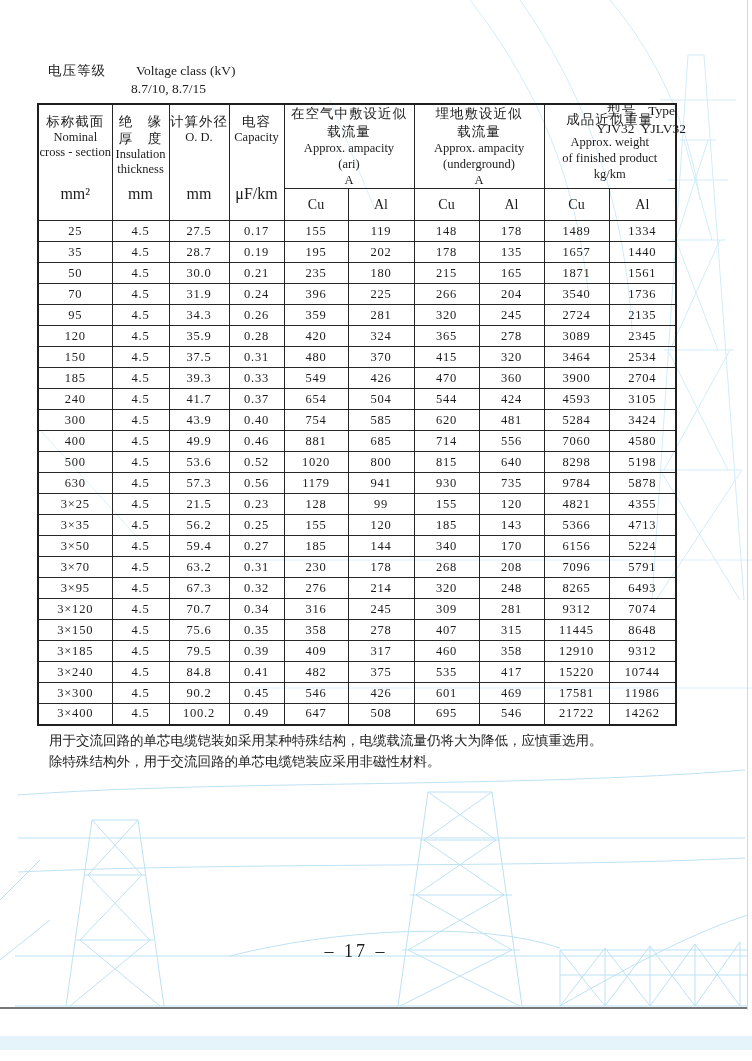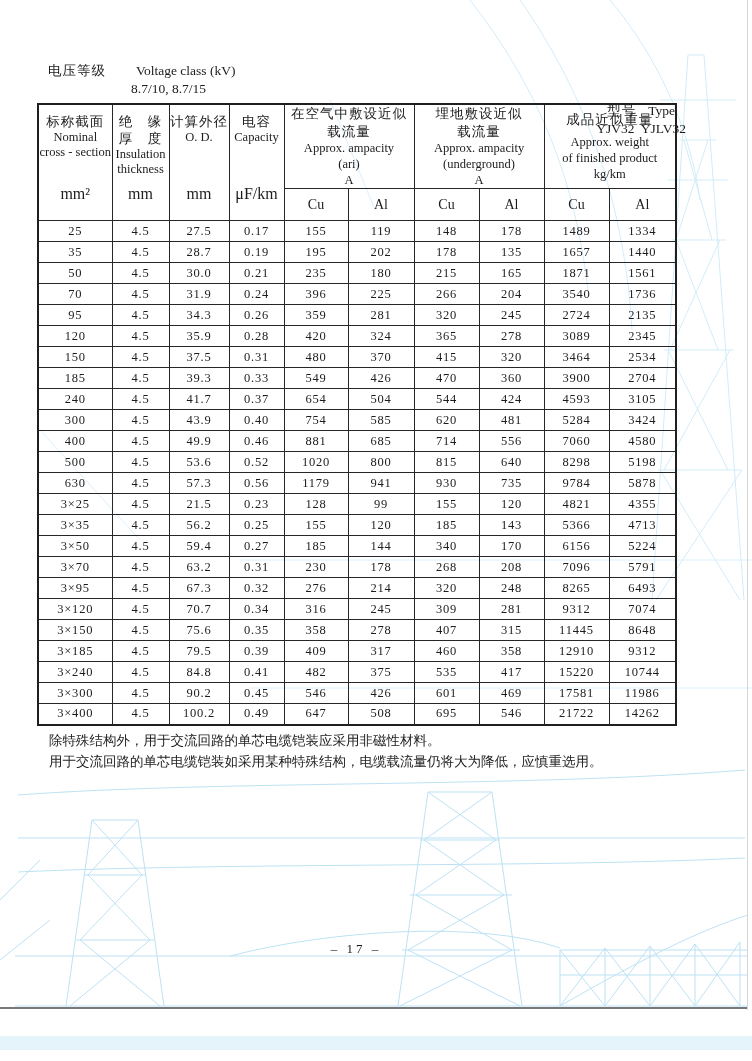--- a/index.html
+++ b/index.html
@@ -54,21 +54,21 @@
   .unit-line { font-size: 16px; }
   .th-sub { height: 32px; font-size: 14px; margin-top: 29px; }
   tbody td { height: 21px; font-size: 12.5px; letter-spacing: .8px; }
 
   .notes {
     position: absolute; top: 730px; left: 49px; right: 40px; z-index: 1;
     font-size: 13.5px; line-height: 21px; color: #222;
   }
   .page-number {
     position: absolute; top: 941px; left: 0; width: 712px; z-index: 1;
-    text-align: center; font-size: 13px; letter-spacing: 3px;
+    text-align: center; font-size: 18px; letter-spacing: 3px;
   }
 </style>
 </head>
 <body>
 
 <svg class="watermark" width="752" height="1061" viewBox="0 0 752 1061" aria-hidden="true">
   <g stroke="#cdeaf8" stroke-width="1" fill="none" opacity="0.9">
     <path d="M470 0 C540 90 575 180 588 290"></path>
     <path d="M520 0 C590 100 625 210 632 330"></path>
     <path d="M610 0 C660 60 690 130 700 200"></path>
@@ -498,20 +498,20 @@
         <td>508</td>
         <td>695</td>
         <td>546</td>
         <td>21722</td>
         <td>14262</td>
       </tr>
     </tbody>
 </table>
 
 <div class="notes">
+  <div>用于交流回路的单芯电缆铠装如采用某种特殊结构，电缆载流量仍将大为降低，应慎重选用。</div>
   <div>除特殊结构外，用于交流回路的单芯电缆铠装应采用非磁性材料。</div>
-  <div>用于交流回路的单芯电缆铠装如采用某种特殊结构，电缆载流量仍将大为降低，应慎重选用。</div>
 </div>
 
 <div class="page-number">– 17 –</div>
 
 <div class="scan-edge-bottom"></div>
 <div class="scan-edge-right"></div>
 
 </body></html>

